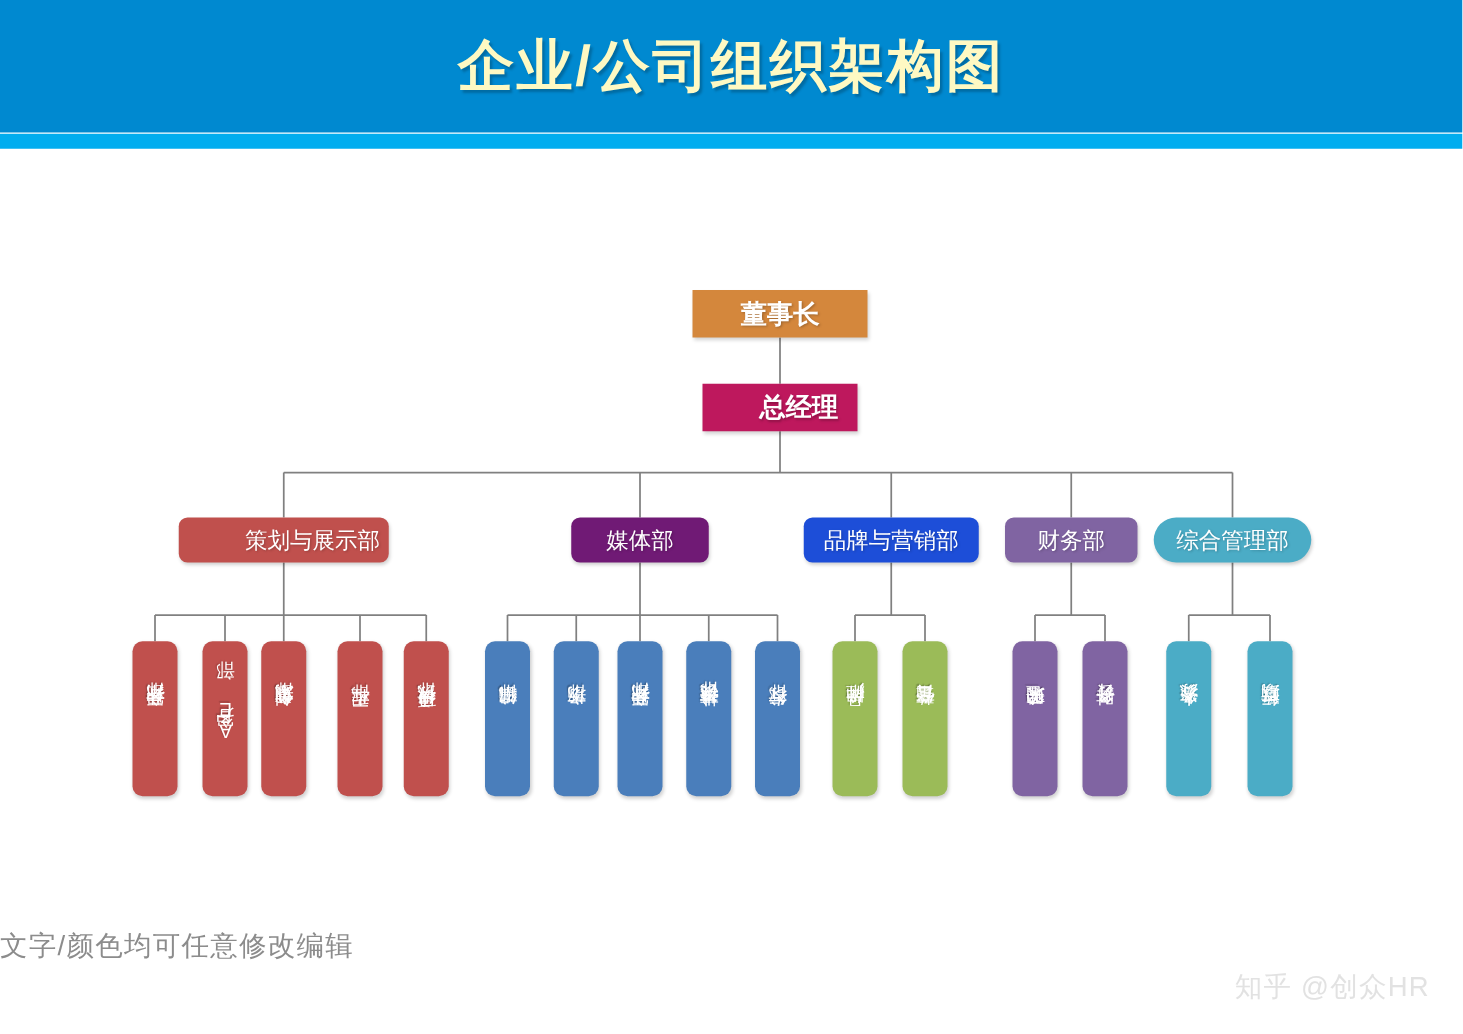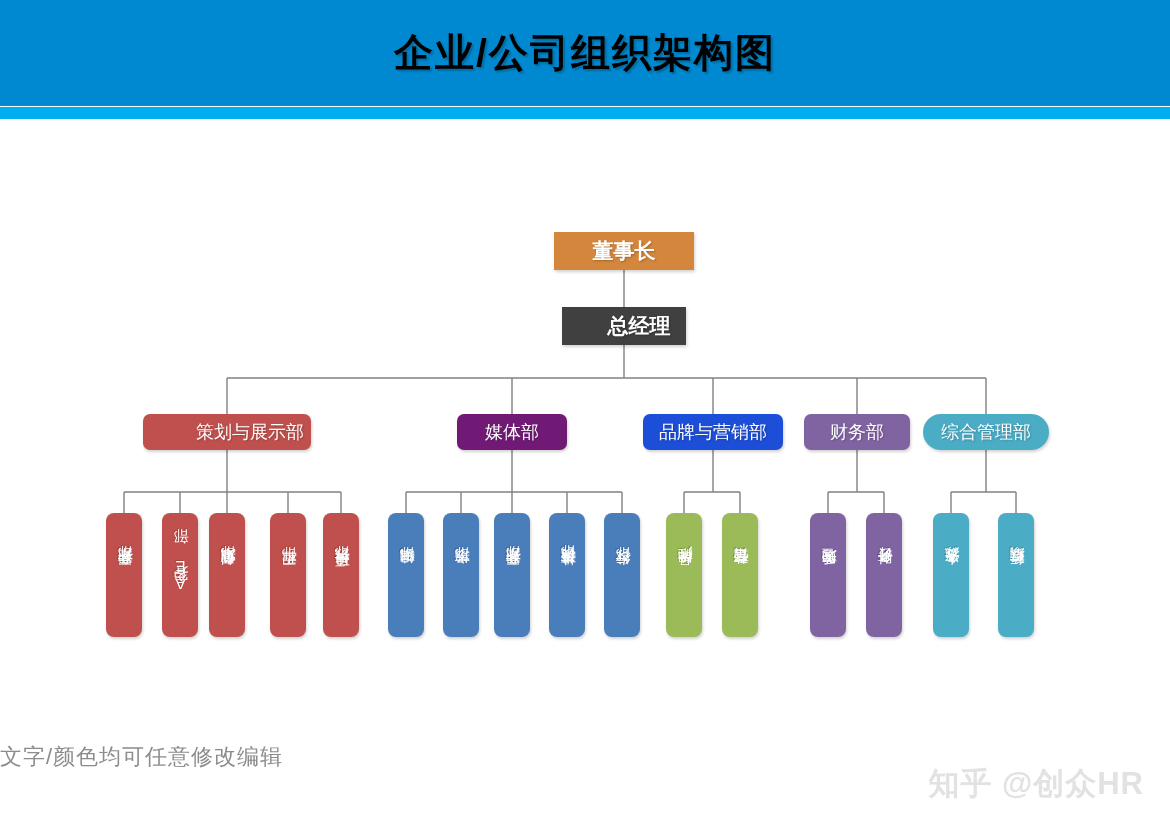--- a/index.html
+++ b/index.html
@@ -21,22 +21,22 @@
     left: 0;
     top: 0;
     width: 1170px;
     height: 106px;
     background: #0089d0;
     display: flex;
     align-items: center;
     justify-content: center;
   }
   .header-title {
-    color: #000000;
-    font-size: 39px;
+    color: #fef9c3;
+    font-size: 45px;
     font-weight: bold;
     letter-spacing: 2px;
     text-shadow: 2px 2px 2px rgba(0,0,0,0.22);
     white-space: nowrap;
   }
   .header-stripe {
     position: absolute;
     left: 0;
     top: 107px;
     width: 1170px;
@@ -116,22 +116,22 @@
     text-align: left;
     color: #8c8c8c;
     font-size: 22px;
     letter-spacing: 1px;
   }
   .watermark {
     position: absolute;
     right: 26px;
     bottom: 22px;
     color: #e2e2e2;
-    font-size: 31px;
-    font-weight: bold;
+    font-size: 22px;
+    font-weight: normal;
     letter-spacing: 1px;
     white-space: nowrap;
   }
 </style>
 </head>
 <body>
 
 <div class="header-banner">
   <div class="header-title">企业/公司组织架构图</div>
 </div>
@@ -171,21 +171,21 @@
       <line x1="986" y1="259" x2="986" y2="295" stroke="#808080" stroke-width="1.4"></line>
       <line x1="986" y1="331" x2="986" y2="373" stroke="#808080" stroke-width="1.4"></line>
       <line x1="951" y1="373" x2="1016" y2="373" stroke="#808080" stroke-width="1.4"></line>
       <line x1="951" y1="373" x2="951" y2="394" stroke="#808080" stroke-width="1.4"></line>
       <line x1="1016" y1="373" x2="1016" y2="394" stroke="#808080" stroke-width="1.4"></line>
     </svg>
   <div id="node-layer">
       <div class="node node-top" style="background: rgb(212, 135, 60); left: 554px; top: 113px; width: 140px;">
         <span>董事长</span>
       </div>
-      <div class="node node-top" style="background: #404040; left: 562px; top: 188px; width: 124px; padding-left: 30px;">
+      <div class="node node-top" style="background: #be185d; left: 562px; top: 188px; width: 124px; padding-left: 30px;">
         <span>总经理</span>
       </div>
       <div class="node node-dept" style="background: rgb(192, 80, 77); left: 143px; top: 295px; width: 168px; padding-left: 46px;">
         <span>策划与展示部</span>
       </div>
       <div class="node node-leaf" style="background: rgb(192, 80, 77); left: 106px; top: 394px; width: 36px;">
         <span class="leaf-text">客户开拓部</span>
       </div>
       <div class="node node-leaf" style="background: rgb(192, 80, 77); left: 162px; top: 394px; width: 36px;">
         <span class="leaf-text">客户AE部</span>

